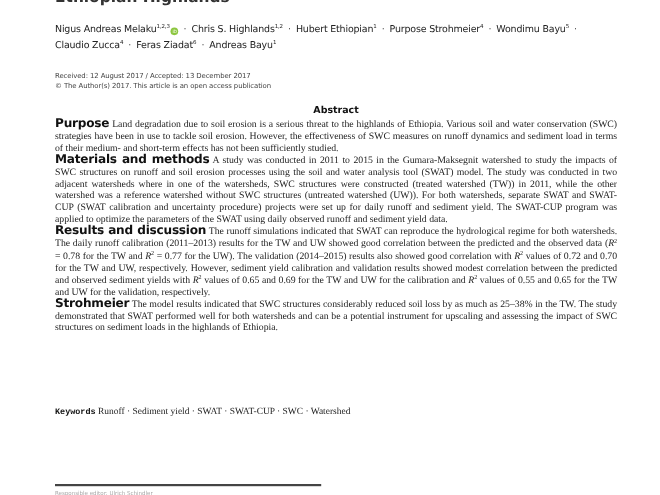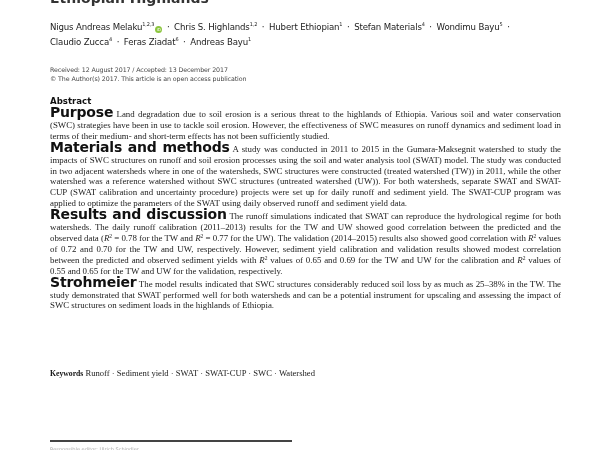--- a/index.html
+++ b/index.html
@@ -29,37 +29,37 @@
   .dates {
     position: absolute; left: 50px; top: 65px;
     font-family: "DejaVu Sans", sans-serif; font-size: 6.3px;
     line-height: 9px; color: #444; letter-spacing: -0.1px;
   }
   .abstract {
     position: absolute; left: 50px; top: 96px; width: 511px;
   }
   .abs-heading {
     font-family: "DejaVu Sans", sans-serif; font-weight: bold;
-    font-size: 8.6px; line-height: 11px; color: #111; margin: 0;
+    font-size: 8.6px; line-height: 11px; color: #111; margin: 0; text-align: center;
   }
   .abs-para {
     font-size: 8.9px; line-height: 10.9px; text-align: justify;
     margin: 0; color: #222; letter-spacing: -0.02px;
   }
   .abs-para .lbl {
     font-family: "DejaVu Sans", sans-serif; font-weight: bold;
-    font-size: 14px; color: #111; letter-spacing: -0.2px;
+    font-size: 11px; color: #111; letter-spacing: -0.2px;
   }
   .abs-para sup { font-size: 5.5px; vertical-align: 3px; line-height: 0; }
   .keywords {
     position: absolute; left: 50px; top: 368px; width: 511px;
     font-size: 8.6px; line-height: 11px; color: #222;
   }
   .keywords .lbl {
-    font-family: Liberation Serif, serif; font-weight: bold;
+    font-family: Liberation Mono, monospace; font-weight: bold;
     font-size: 7.7px; color: #111;
   }
   .rule {
     position: absolute; left: 50px; top: 440px; width: 242px;
     height: 1.5px; background: #444;
   }
   .fn {
     position: absolute; left: 50px; top: 446px;
     font-family: "DejaVu Sans", sans-serif; font-size: 5px; color: #aaa;
   }
@@ -69,21 +69,21 @@
 
 <div class="title-frag">Ethiopian Highlands</div>
 
 <div class="authors">
   <span>Nigus Andreas Melaku</span><sup>1,2,3</sup><span class="orcid">iD</span>
   <span class="sep">·</span>
   <span>Chris S. Highlands</span><sup>1,2</sup>
   <span class="sep">·</span>
   <span>Hubert Ethiopian</span><sup>1</sup>
   <span class="sep">·</span>
-  <span>Stefan Materials</span><sup>4</sup>
+  <span>Purpose Strohmeier</span><sup>4</sup>
   <span class="sep">·</span>
   <span>Wondimu Bayu</span><sup>5</sup>
   <span class="sep">·</span><br>
   <span>Claudio Zucca</span><sup>4</sup>
   <span class="sep">·</span>
   <span>Feras Ziadat</span><sup>6</sup>
   <span class="sep">·</span>
   <span>Andreas Bayu</span><sup>1</sup>
 </div>
 

